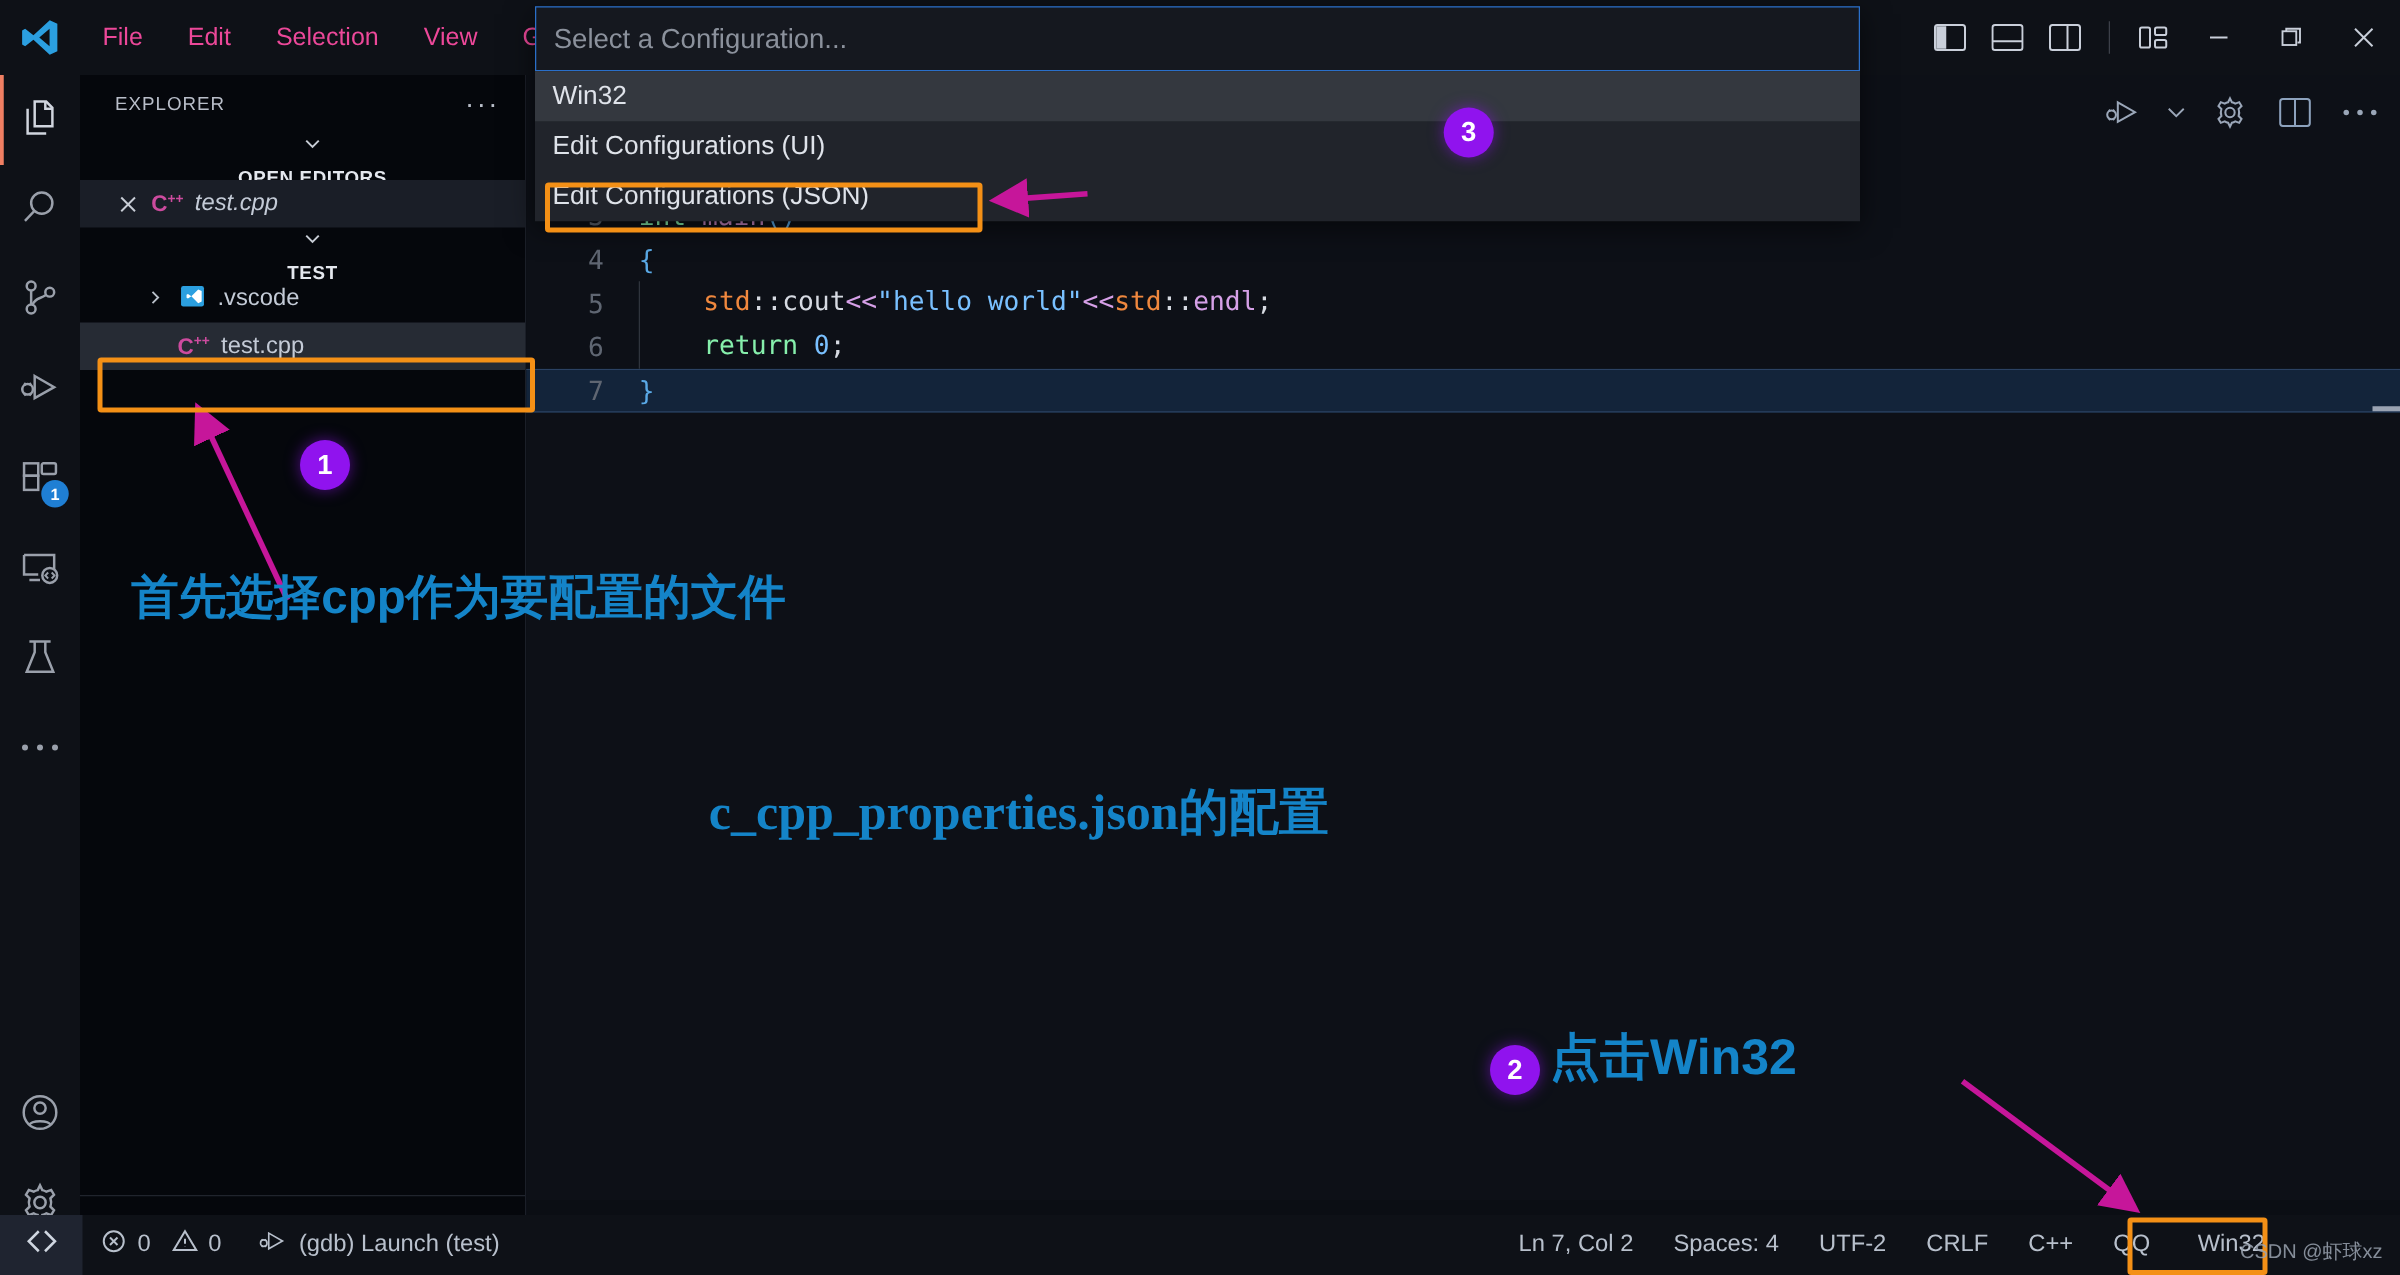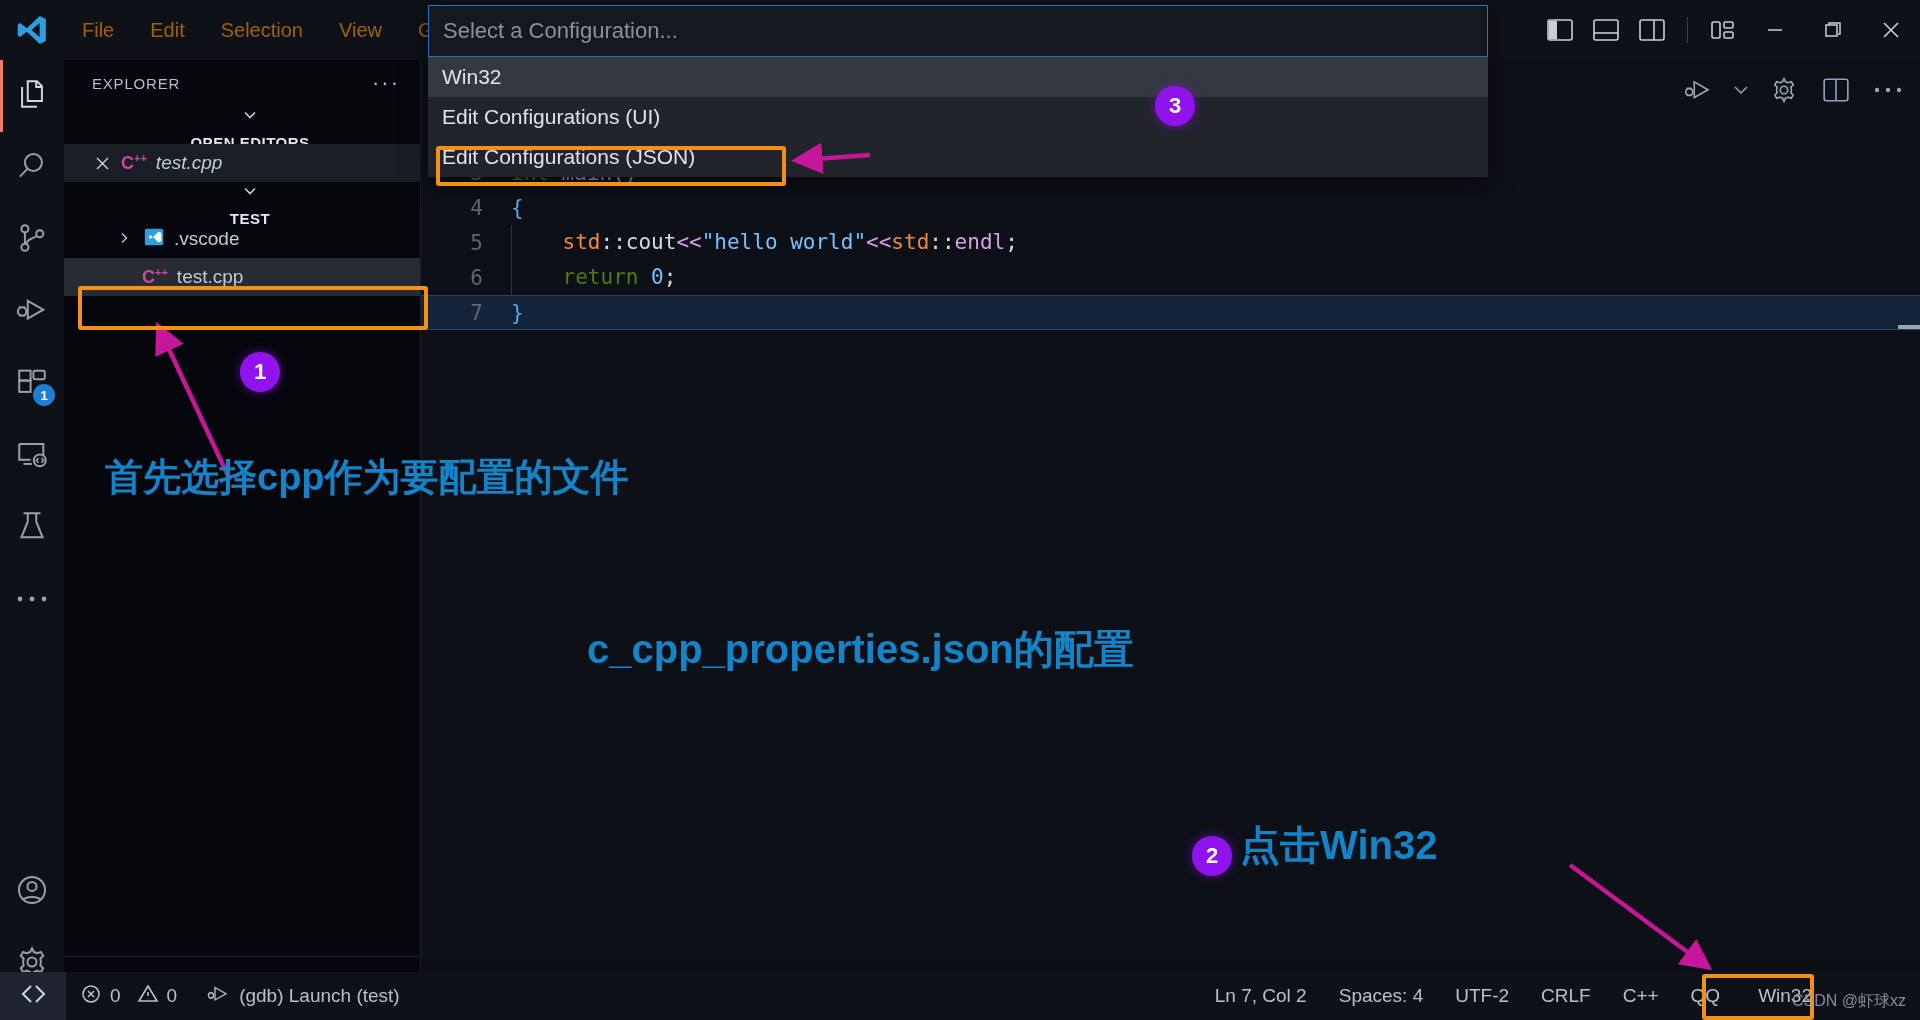--- a/index.html
+++ b/index.html
@@ -12,21 +12,21 @@
   #app { position:relative; width:1920px; height:1020px; background:#0b0e14; }
 
   
   .titlebar {
     position:absolute; left:0; top:0; width:1920px; height:60px;
     background:#0e1117; display:flex; align-items:center;
   }
   .vscode-logo { width:64px; height:60px; display:flex; align-items:center; justify-content:center; }
   .menu { display:flex; align-items:center; height:60px; }
   .menu-item {
-    color:#a16207; font-size:20px; padding:0 18px; line-height:60px;
+    color:#ec4899; font-size:20px; padding:0 18px; line-height:60px;
     cursor:default; white-space:nowrap;
   }
 
   .win-right { position:absolute; right:0; top:0; height:60px; display:flex; align-items:center; }
   .layout-btn { width:46px; height:60px; display:flex; align-items:center; justify-content:center; }
   .vsep { width:1px; height:26px; background:#3c4049; margin:0 12px; }
   .wbtn { width:58px; height:60px; display:flex; align-items:center; justify-content:center; }
 
   
   .activitybar {
@@ -98,21 +98,21 @@
   .code-line.current { background:#13243a; box-shadow: inset 0 1px 0 #2b4263, inset 0 -1px 0 #2b4263; }
   .lineno {
     width:90px; text-align:right; padding-right:28px; color:#5f6672; flex:none;
     font-family:"DejaVu Sans Mono", monospace; font-size:21px;
   }
   .codetext { white-space:pre; }
   .guide {
     display:inline-block; width:1px; height:35px; background:#2f343d;
     vertical-align:middle; margin-right:0;
   }
-  .tk-kw { color:#4d7c0f; }
+  .tk-kw { color:#86efac; }
   .tk-ns { color:#f0883e; }
   .tk-fn { color:#c586c0; }
   .tk-punct { color:#5aa9e6; }
   .tk-str { color:#79c0ff; }
   .tk-num { color:#79c0ff; }
   .tk-plain { color:#d6dae2; }
   .tk-op { color:#d6a0e8; }
   .tk-brace { color:#5aa9e6; }
   .tk-semi { color:#d6dae2; }
 
@@ -137,21 +137,21 @@
 
   
   .ann-box {
     position:absolute; border:4px solid #f49016; border-radius:3px;
     pointer-events:none; z-index:60;
   }
   .ann-text {
     position:absolute; color:#1484c8; font-weight:bold; z-index:60; white-space:nowrap;
   }
   .ann-cn { font-family:"Liberation Sans", sans-serif; }
-  .ann-mono { font-family:Liberation Sans, sans-serif;margin-left:20px; }
+  .ann-mono { font-family:Liberation Serif, serif; }
   .badge-num {
     position:absolute; width:40px; height:40px; border-radius:20px; background:#9013ee;
     color:#fff; font-size:22px; font-weight:bold;
     display:flex; align-items:center; justify-content:center; z-index:61;
     box-shadow:0 0 12px rgba(144,19,238,.55);
   }
   .ann-svg { position:absolute; left:0; top:0; width:1920px; height:1020px; z-index:55; pointer-events:none; }
 
   
   .statusbar {

